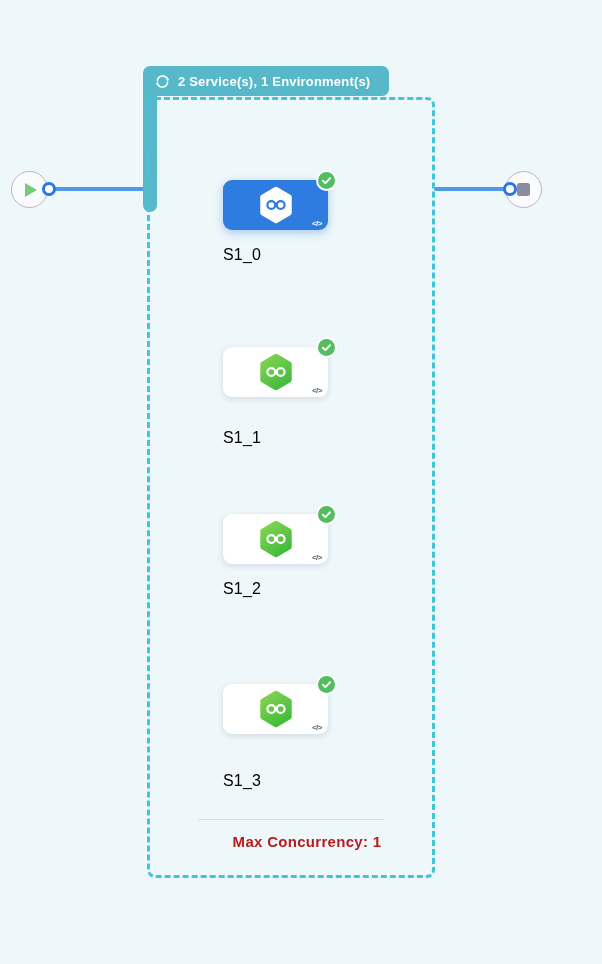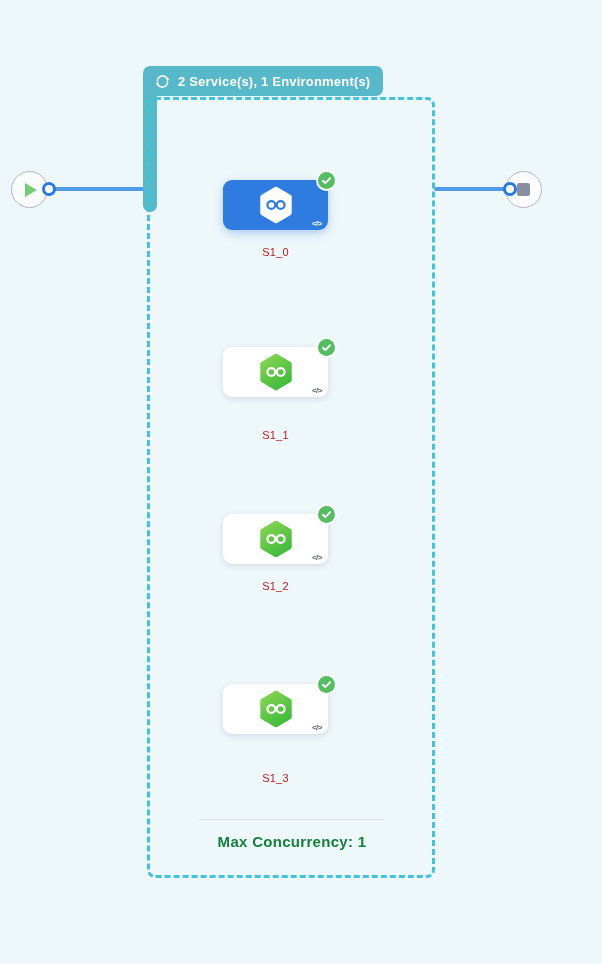--- a/index.html
+++ b/index.html
@@ -24,21 +24,21 @@
   .end-node   { left:505px; }
   .play-tri { width:0; height:0; border-top:7px solid transparent; border-bottom:7px solid transparent;
               border-left:12px solid #76CA78; margin-left:3px; }
   .stop-sq  { width:13px; height:13px; background:#8A8DA2; border-radius:2.5px; }
 
   
   .accent-strip { position:absolute; left:143px; top:88px; width:14px; height:124px;
                   background:#57B8C9; border-radius:0 0 7px 7px; }
   .loop-badge { position:absolute; left:143px; top:66px; height:30px;
                 background:#57B8C9; border-radius:7px 7px 7px 0;
-                display:flex; align-items:center; gap:7px; padding:0 13px 0 11px;
+                display:flex; align-items:center; gap:7px; padding:0 19px 0 11px;
                 color:#fff; font-size:13px; font-weight:700; letter-spacing:.2px; z-index:5; }
 
   
   .stage-group { position:absolute; left:147px; top:97px; width:288px; height:781px;
                  border:3px dashed #41C3D9; border-radius:8px; z-index:2; }
 
   
   .stage-header { position:absolute; left:28px; right:40px; top:17px; height:24px;
                   display:flex; align-items:center; }
   .minus-bar { width:15px; height:3.5px; background:#4B77D9; border-radius:2px; cursor:pointer; }
@@ -50,27 +50,27 @@
   
   .node-card { position:absolute; left:73px; width:105px; height:50px; border-radius:9px;
                background:#fff; box-shadow:0 2px 6px rgba(40,60,90,.14); cursor:pointer; }
   .node-card.selected { background:#2F7CE0; box-shadow:0 3px 9px rgba(47,124,224,.35); }
   .hex-wrap { position:absolute; left:50%; top:50%; transform:translate(-50%,-50%); line-height:0; }
   .check-badge { position:absolute; right:-9px; top:-10px; width:21px; height:21px; border-radius:50%;
                  background:#fff; display:flex; align-items:center; justify-content:center; }
   .code-glyph { position:absolute; right:6px; bottom:2px; font-size:8px; font-weight:700;
                 color:#5E6472; letter-spacing:-.5px; }
   .node-card.selected .code-glyph { color:#fff; }
-  .node-label { position:absolute; left:73px; width:105px; text-align:center;
-                font-size:11px; color:#b91c1c; letter-spacing:.2px; }
+  .node-label { position:absolute; left:73px; width:105px; 
+                font-size:16px; color:#000000; letter-spacing:.2px; }
 
   
   .footer-hr { position:absolute; left:48px; top:719px; width:186px; height:1px; background:#DCE0E5; }
-  .footer-label { position:absolute; left:1px; top:733px; width:100%; text-align:center;
-                  font-size:15px; font-weight:700; color:#15803d; letter-spacing:.3px; }
+  .footer-label { position:absolute; left:16px; top:733px; width:100%; text-align:center;
+                  font-size:15px; font-weight:700; color:#b91c1c; letter-spacing:.3px; }
 
   svg { display:block; }
   .hidden-defs { position:absolute; width:0; height:0; }
 </style>
 </head>
 <body>
 
 <svg class="hidden-defs" aria-hidden="true">
   <defs>
     <linearGradient id="hexg" x1="0" y1="0" x2="0.6" y2="1">

